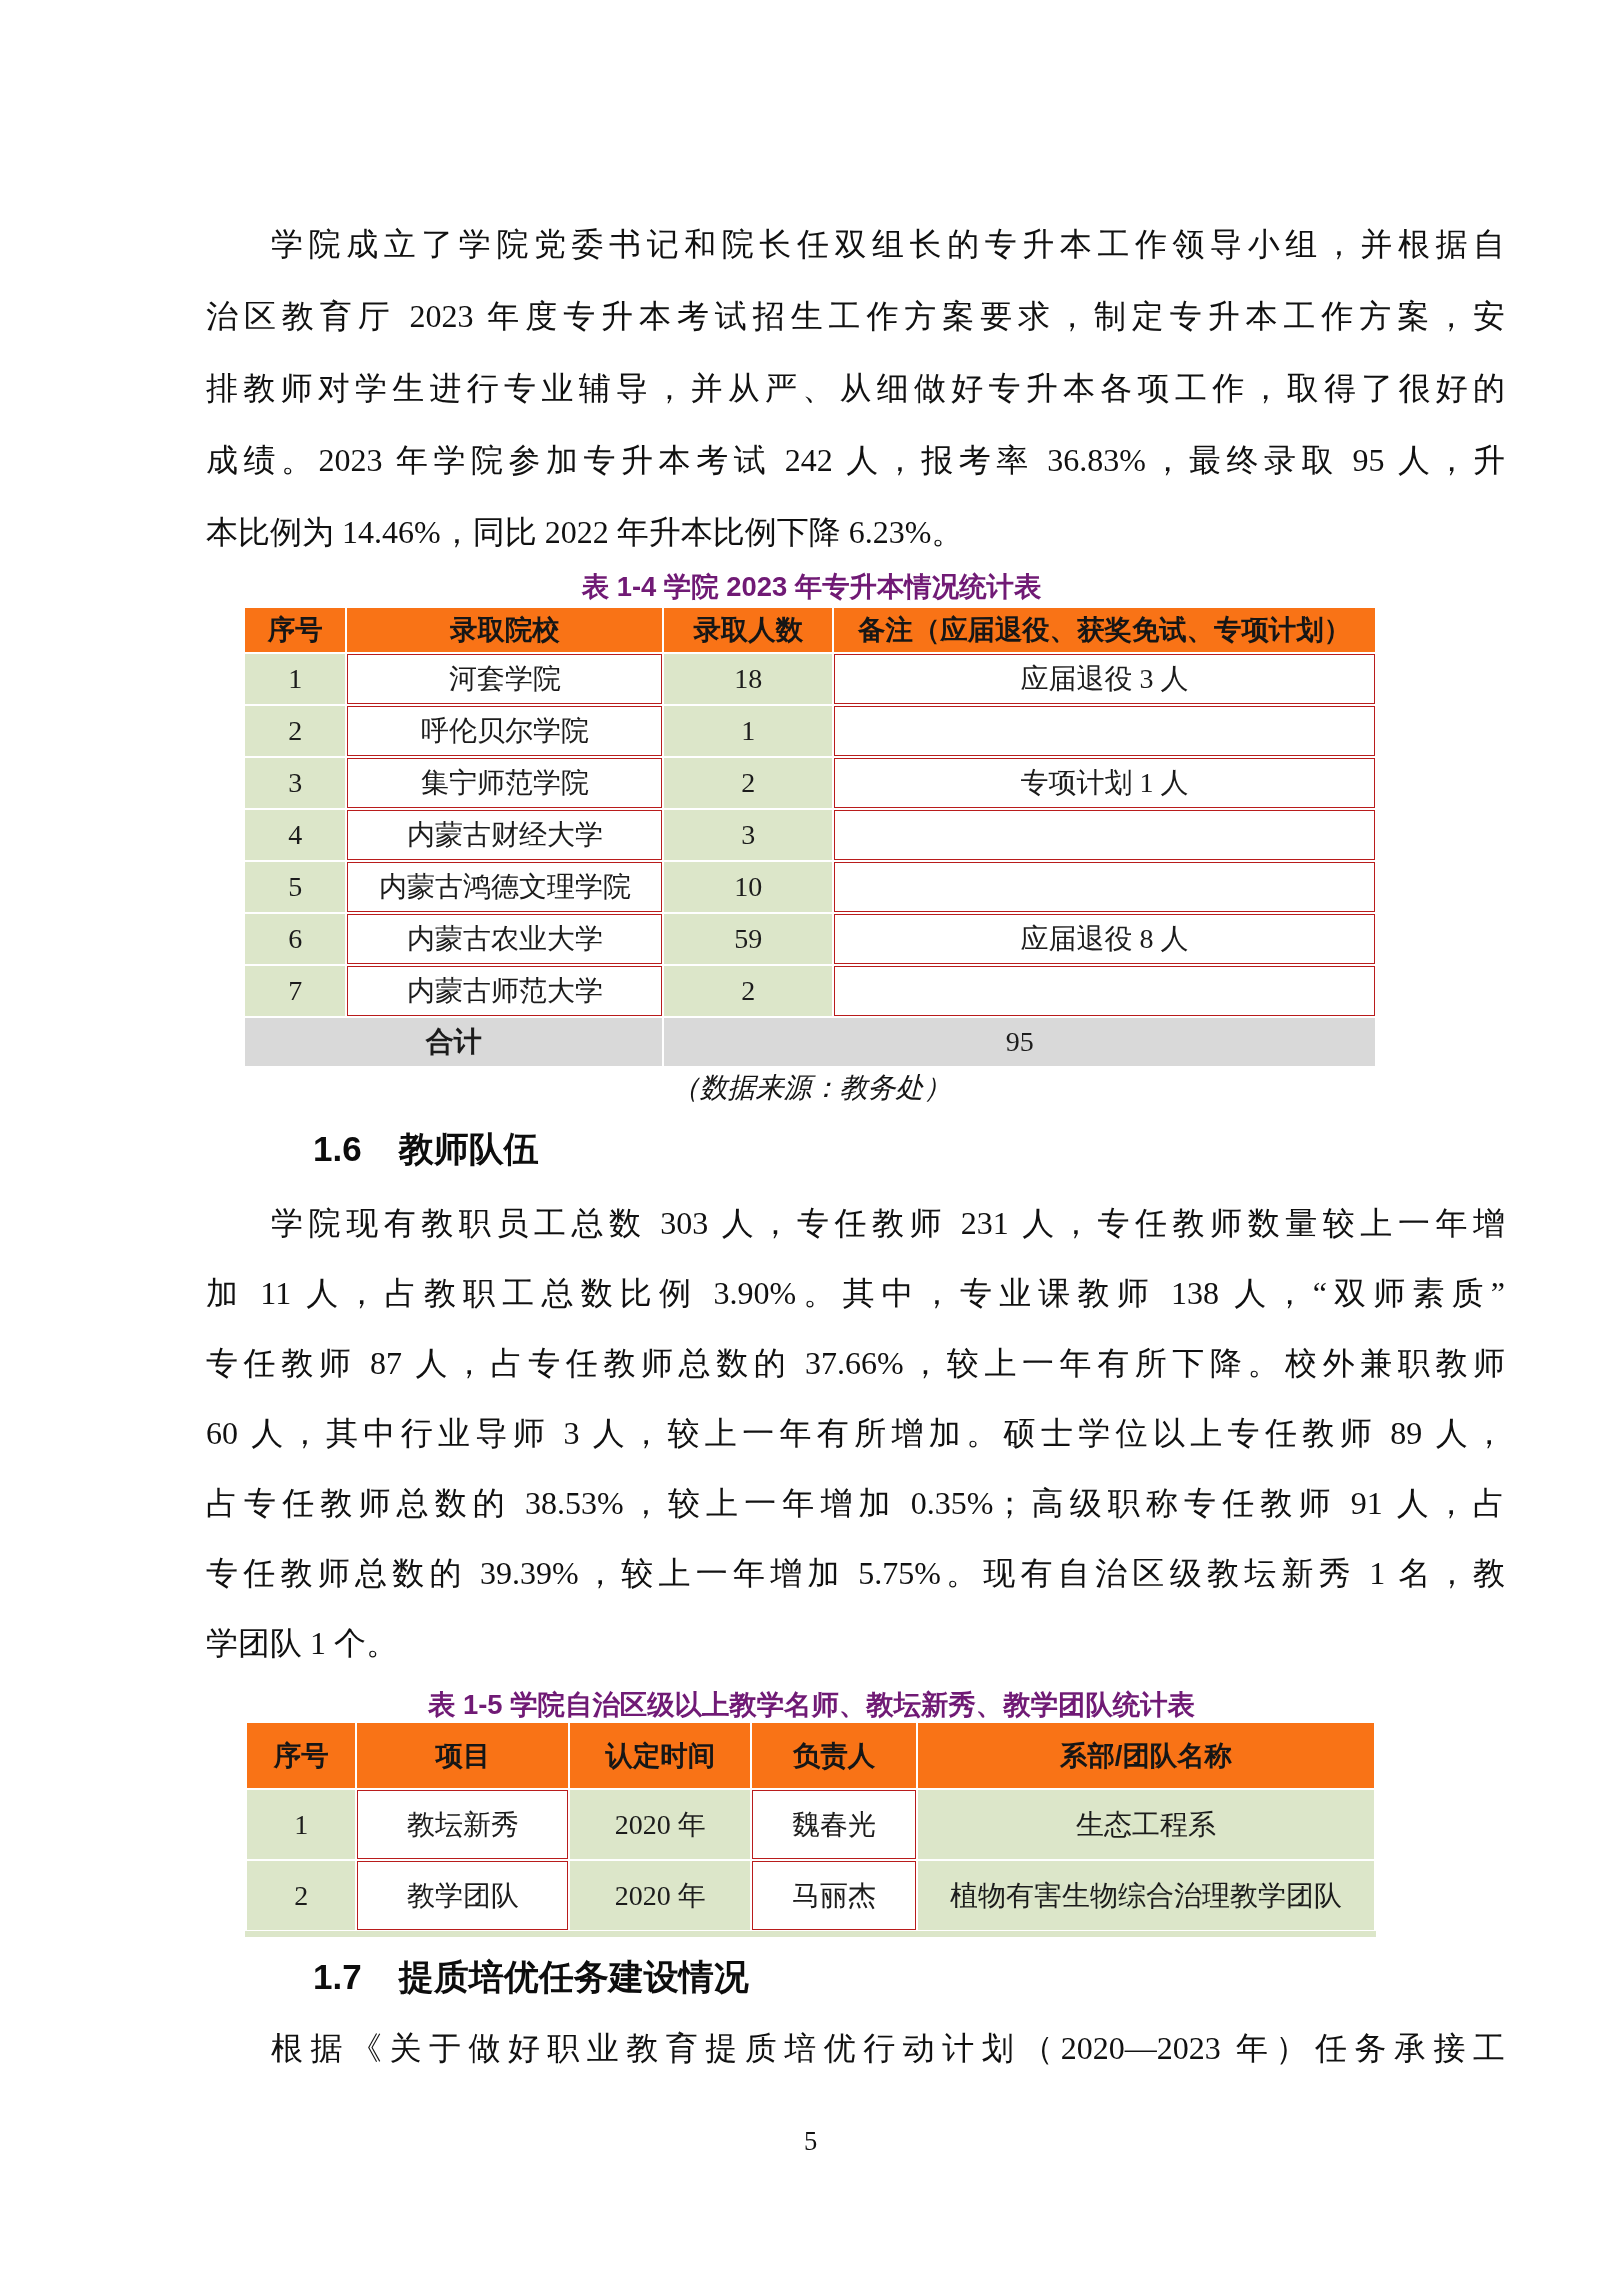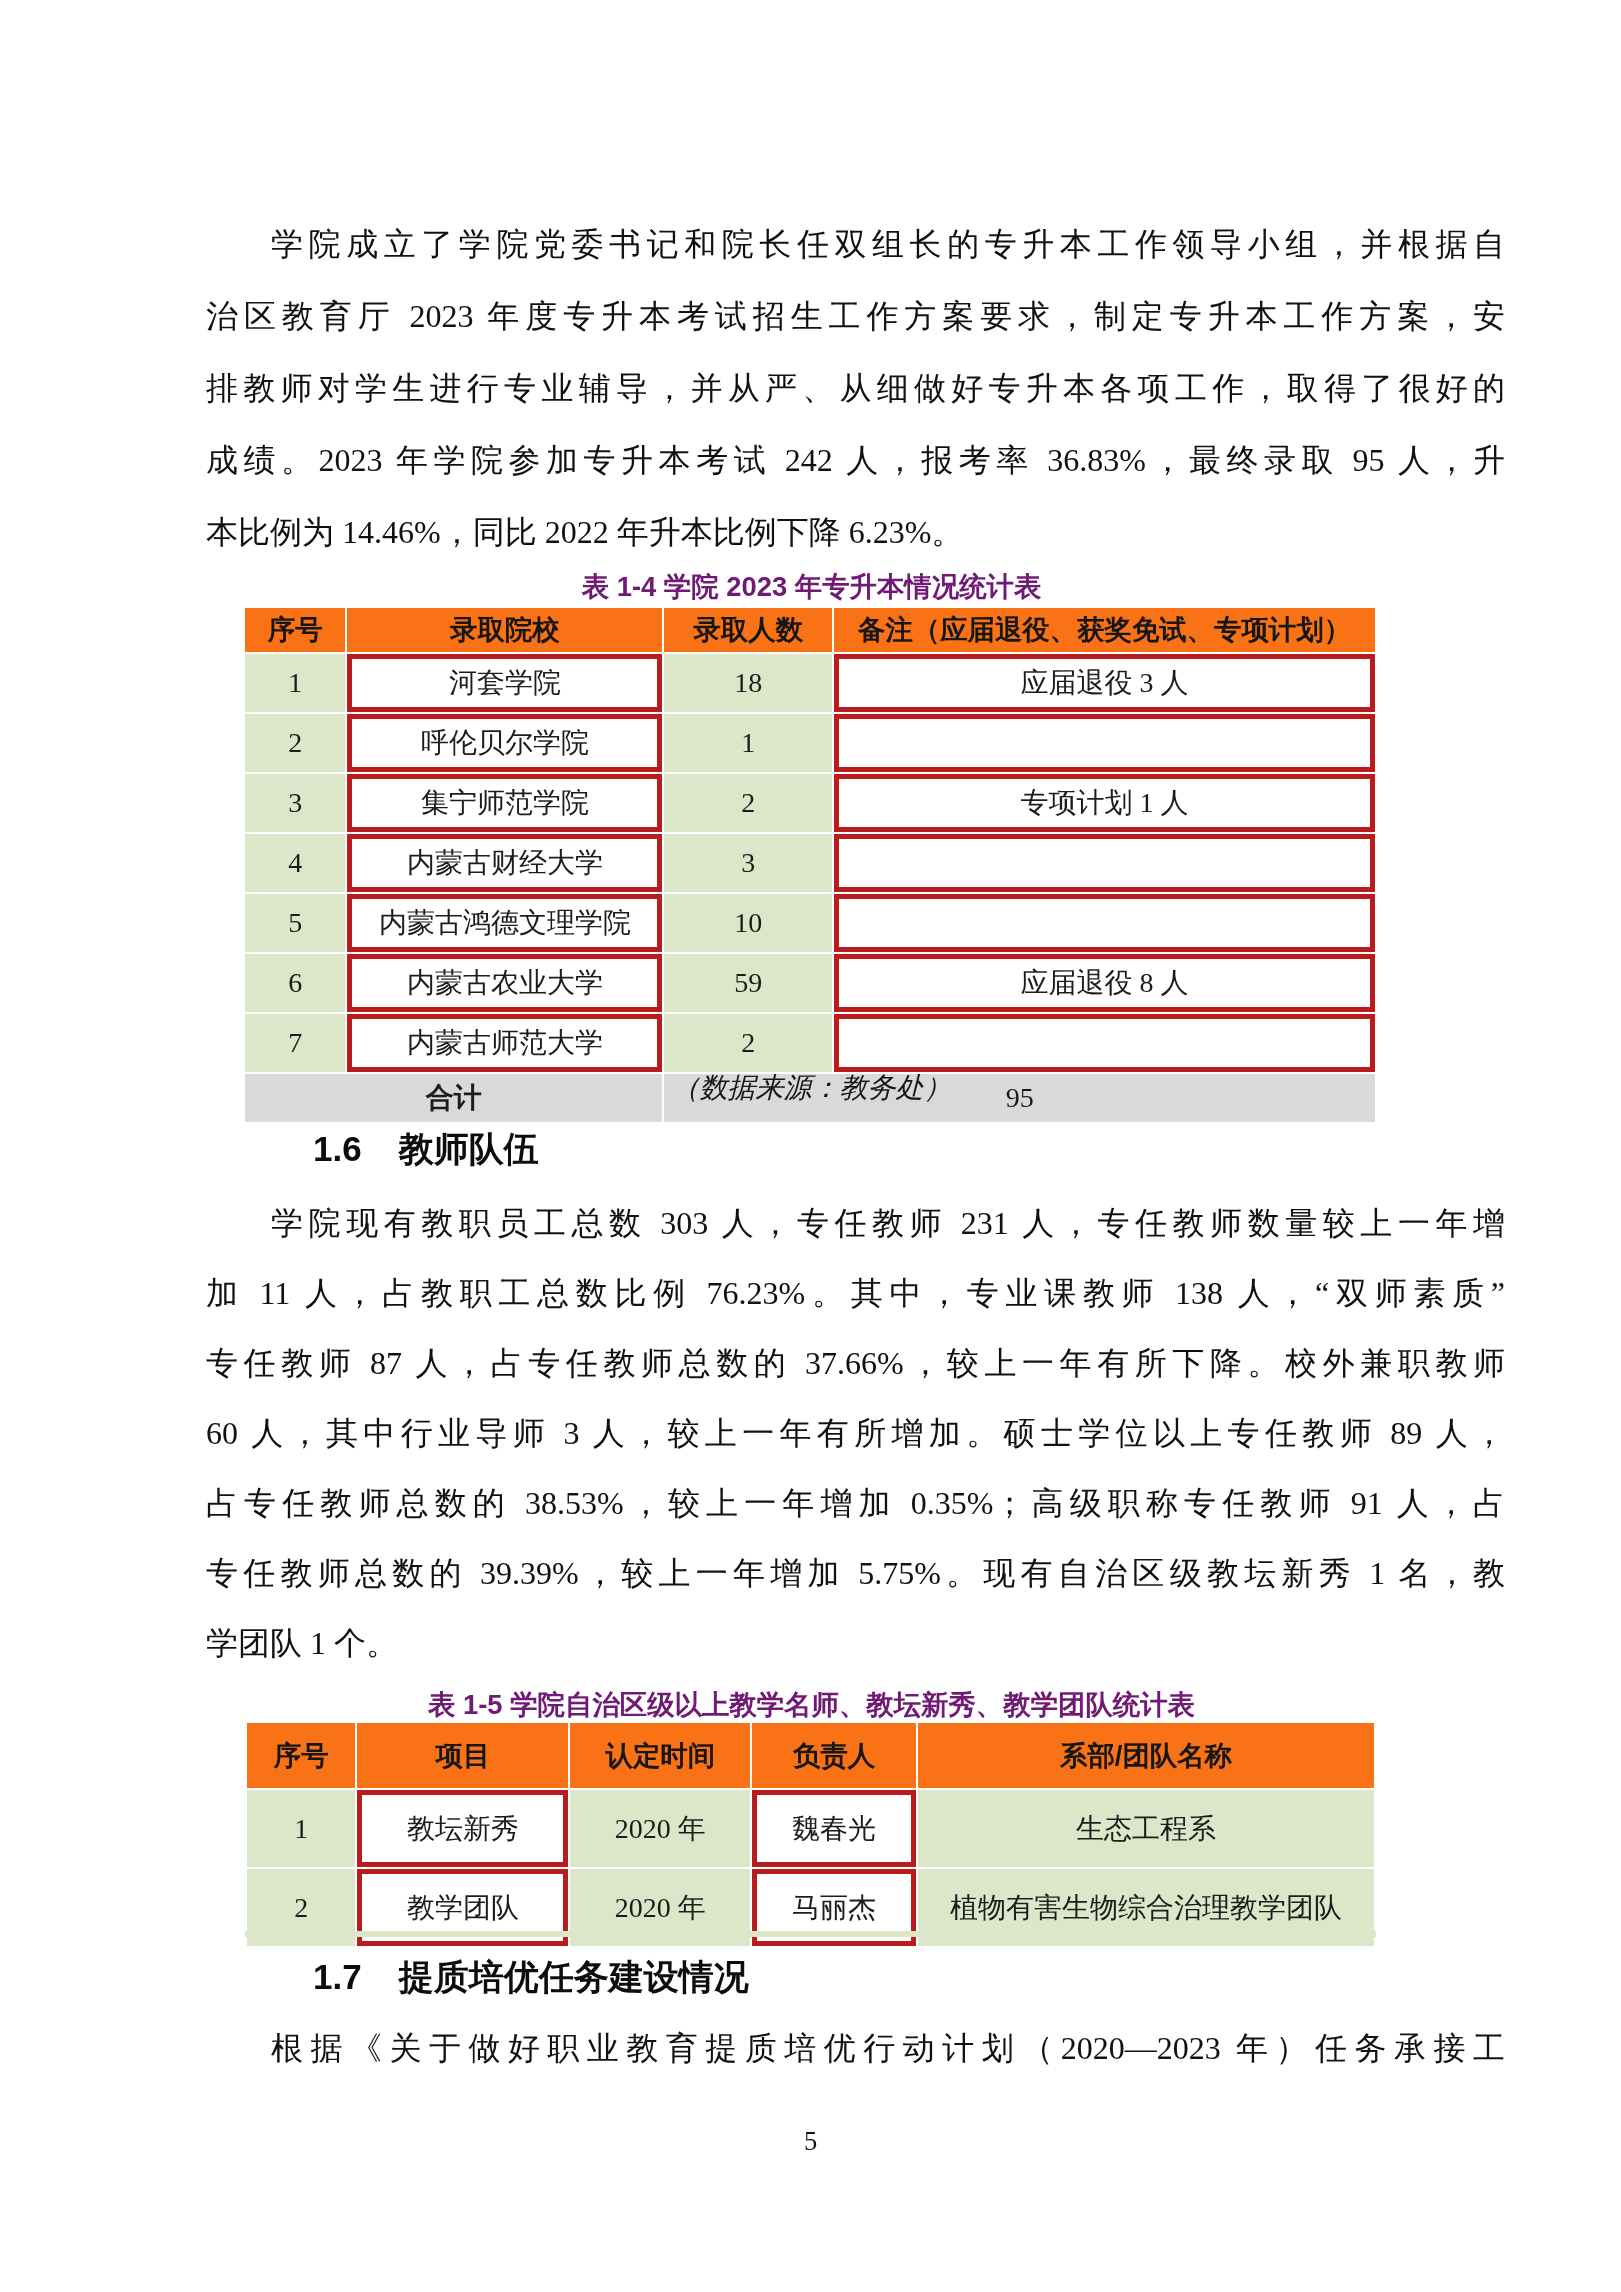--- a/index.html
+++ b/index.html
@@ -38,21 +38,21 @@
   table.doc td,table.doc th{
     padding:0;text-align:center;vertical-align:middle;
     font-size:28px;color:#1c1c1c;overflow:hidden;
   }
   table.doc th{
     background:#f97316;
     font-family:"Liberation Sans","DejaVu Sans",sans-serif;
     font-weight:bold;font-size:27.4px;color:#161616;
   }
   td.green{background:#DCE6C9;}
-  td.white{background:#ffffff;border:5px solid #b91c1c;}
+  td.white{background:#ffffff;border:1px solid #b91c1c;}
   td.gray{background:#D9D9D9;}
   .t14 th{height:44px;}
   .t14 td{height:48px;}
   .t15 th{height:65px;}
   .t15 td{height:67px;}
   .total-label{
     font-family:"Liberation Sans","DejaVu Sans",sans-serif;
     font-weight:bold;
   }
   .source-note{
@@ -158,21 +158,21 @@
 
   <div class="source-note" id="t14-note">（数据来源：教务处）</div>
 
   <div class="heading" id="h16">
     <span>1.6</span>
     <span>教师队伍</span>
   </div>
 
   <div class="para p2" id="p2">
     <div class="line indent">学院现有教职员工总数 303 人，专任教师 231 人，专任教师数量较上一年增</div>
-    <div class="line">加 11 人，占教职工总数比例 76.23%。其中，专业课教师 138 人，“双师素质”</div>
+    <div class="line">加 11 人，占教职工总数比例 3.90%。其中，专业课教师 138 人，“双师素质”</div>
     <div class="line">专任教师 87 人，占专任教师总数的 37.66%，较上一年有所下降。校外兼职教师</div>
     <div class="line">60 人，其中行业导师 3 人，较上一年有所增加。硕士学位以上专任教师 89 人，</div>
     <div class="line">占专任教师总数的 38.53%，较上一年增加 0.35%；高级职称专任教师 91 人，占</div>
     <div class="line">专任教师总数的 39.39%，较上一年增加 5.75%。现有自治区级教坛新秀 1 名，教</div>
     <div class="line short">学团队 1 个。</div>
   </div>
 
   <div class="tbl-title" id="t15-title">表 1-5 学院自治区级以上教学名师、教坛新秀、教学团队统计表</div>
 
   <table class="doc t15" id="t15">

